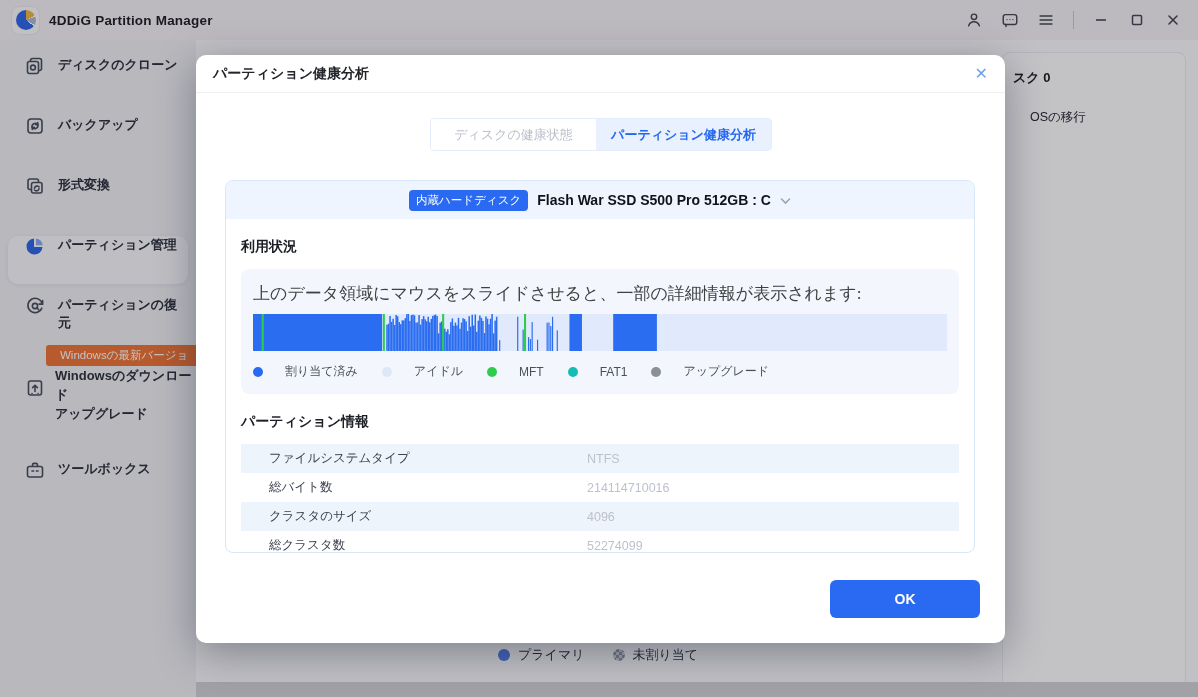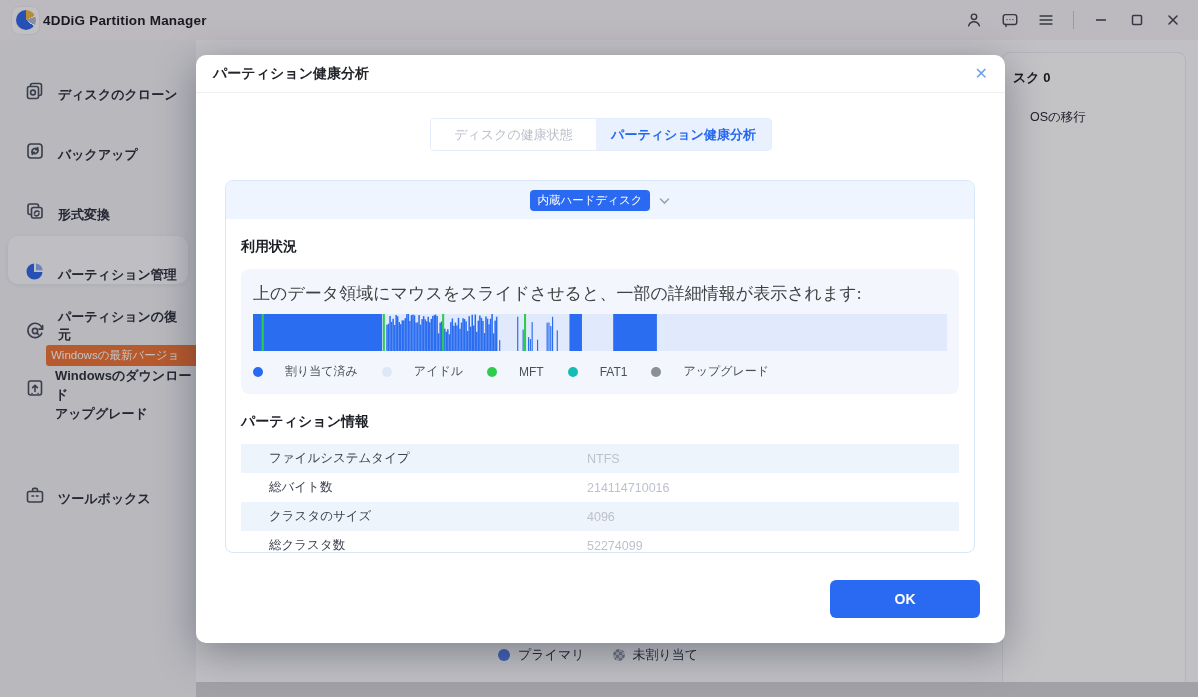--- a/index.html
+++ b/index.html
@@ -8,32 +8,32 @@
 
   
   .app { position:absolute; inset:0; background:#eef0f3; }
 
   .titlebar { position:absolute; left:0; top:0; width:1198px; height:40px;
     background:#f6f5f7; display:flex; align-items:center; padding:0 12px; }
   .logo-box { width:27px; height:27px; border-radius:7px; background:#fdfdfd;
     display:flex; align-items:center; justify-content:center; box-shadow:0 0 2px rgba(0,0,0,.15); }
   .logo-pie { width:20px; height:20px; border-radius:50%;
     background:conic-gradient(#f2b53d 0 62deg, #fff 62deg 70deg, #a9b8d2 70deg 120deg, #fff 120deg 128deg, #2a63e8 128deg 360deg); }
-  .app-title { font-size:13.5px; font-weight:bold; color:#17181c; margin-left:4px; letter-spacing:.2px; }
+  .app-title { font-size:13.5px; font-weight:bold; color:#17181c; margin-left:10px; letter-spacing:.2px; }
   .tb-icons { margin-left:auto; display:flex; align-items:center; gap:10px; }
   .tb-btn { width:26px; height:26px; display:flex; align-items:center; justify-content:center; color:#3e434d; }
   .tb-sep { width:1px; height:18px; background:#c9c9cd; margin:0 4px; }
 
   .sidebar { position:absolute; left:0; top:40px; width:196px; height:657px; background:#f0f2f5; }
-  .side-item { position:absolute; left:8px; width:180px; height:48px; display:flex; align-items:flex-end;
+  .side-item { position:absolute; left:8px; width:180px; height:48px; display:flex; align-items:flex-start;
     padding-left:17px; gap:13px; border-radius:10px; font-size:13px; color:#272c37; font-weight:600; cursor:default; }
   .side-item.selected { background:#fafbfd; box-shadow:0 1px 4px rgba(30,40,80,.08); }
   .side-item svg { flex:0 0 auto; }
   .side-badge { position:absolute; left:46px; top:305px; height:21px; width:157px; overflow:hidden;
-    background:#ef7130; color:#fff; font-size:11.5px; line-height:21px; padding:0 5px;
+    background:#ef7130; color:#fff; font-size:11.5px; line-height:21px; padding:0 14px;
     border-radius:3px; white-space:nowrap; z-index:2; }
   .upgrade-block { position:absolute; left:8px; top:316px; width:186px; height:96px; }
   .upgrade-block .up-icon { position:absolute; left:17px; top:22px; }
   .upgrade-label { position:absolute; left:47px; top:10px; font-size:13px; font-weight:bold;
     color:#272c37; line-height:19px; width:140px; }
 
   .main { position:absolute; left:196px; top:40px; width:1002px; height:657px; background:#fdfdfe; }
   .right-panel { position:absolute; left:806px; top:12px; width:184px; height:672px;
     background:#ffffff; border:1px solid #e9eef6; border-radius:8px; }
   .bg-disk-label { position:absolute; left:10px; top:16px; font-size:13px; font-weight:bold; color:#14161c; }
@@ -236,20 +236,21 @@
   </div>
 
   <div class="tabs">
     <div class="tab inactive">ディスクの健康状態</div>
     <div class="tab active">パーティション健康分析</div>
   </div>
 
   <div class="card">
     <div class="disk-row">
       <span class="disk-badge">内蔵ハードディスク</span>
+      <span class="disk-name">Flash War SSD S500 Pro 512GB : C</span>
       <span class="chev">
         <svg width="11" height="8" viewBox="0 0 11 8" fill="none" stroke="#9aa3b2" stroke-width="1.6" stroke-linecap="round">
             <path d="M1.5 2l4 4 4-4"></path>
           </svg>
       </span>
     </div>
 
     <div class="card-body">
       <div class="sec-heading">利用状況</div>
 

